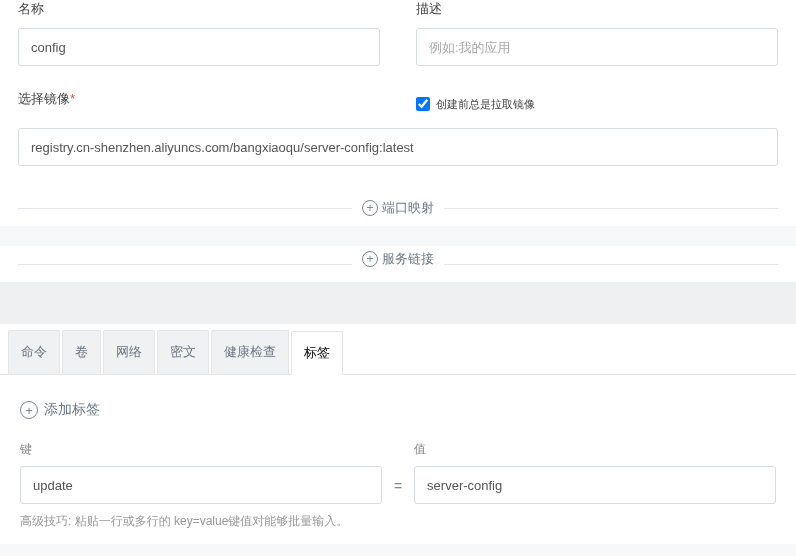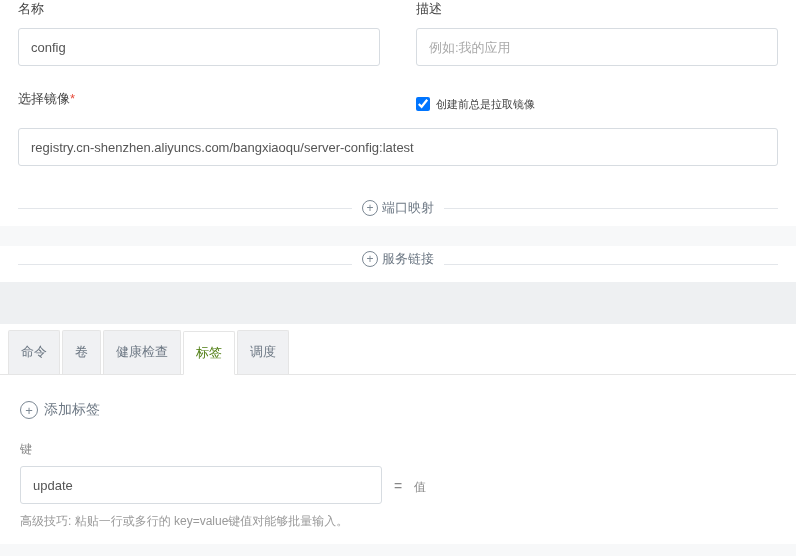--- a/index.html
+++ b/index.html
@@ -18,21 +18,21 @@
 .checkbox-wrap label { font-size: 11px; color: #444; }
 .full-input-wrap { margin-top: 10px; padding-bottom: 24px; }
 .expand-row { position: relative; height: 36px; display: flex; align-items: center; justify-content: center; }
 .expand-row::before { content: ""; position: absolute; left: 18px; right: 18px; top: 50%; border-top: 1px solid #e3e6ea; }
 .expand-btn { position: relative; background: #fff; padding: 0 10px; display: flex; align-items: center; gap: 4px; color: #6d7884; font-size: 13px; cursor: pointer; }
 .plus-circle { width: 16px; height: 16px; border: 1.5px solid #7c8894; border-radius: 50%; display: inline-flex; align-items: center; justify-content: center; font-size: 12px; line-height: 1; color: #7c8894; }
 .gap-bar { height: 42px; background: #eef0f2; }
 .section-bottom { background: #fff; padding: 0 0 14px 0; }
 .tabs { display: flex; border-bottom: 1px solid #e5e5e5; padding-left: 8px; font-family: Liberation Mono, monospace; }
 .tab { padding: 12px 12px; font-size: 13px; color: #6d7884; cursor: pointer; background: #f0f1f3; border: 1px solid #e5e5e5; border-bottom: none; margin-right: 2px; margin-top: 6px; border-radius: 2px 2px 0 0; }
-.tab.active { background: #fff; color: #4d7c0f; border-bottom: 1px solid #fff; position: relative; top: 1px; }
+.tab.active { background: #fff; color: #000000; border-bottom: 1px solid #fff; position: relative; top: 1px; }
 .bottom-body { padding: 26px 20px 0 20px; }
 .add-tag-btn { display: flex; align-items: center; gap: 6px; color: #6d7884; font-size: 14px; cursor: pointer; }
 .add-tag-btn .plus-circle { width: 18px; height: 18px; border-width: 1.5px; font-size: 13px; }
 .kv-row { display: flex; align-items: flex-end; gap: 12px; margin-top: 22px; }
 .kv-col { flex: 1; }
 .kv-label { font-size: 12px; color: #888; margin-bottom: 8px; display: block; }
 .kv-eq { color: #888; font-size: 14px; padding-bottom: 10px; }
 .hint { font-size: 12px; color: #999; margin-top: 9px; }
 </style>
 </head>
@@ -77,37 +77,39 @@
     <span>服务链接</span>
   </div>
 </div>
 
 <div class="gap-bar"></div>
 
 <div class="section-bottom">
   <div class="tabs" id="tabs-container">
       <div class="tab">命令</div>
       <div class="tab">卷</div>
+      <div class="tab">网络</div>
+      <div class="tab">密文</div>
       <div class="tab">健康检查</div>
       <div class="tab active">标签</div>
-      <div class="tab">调度</div>
     </div>
 
   <div class="bottom-body">
     <div class="add-tag-btn">
       <span class="plus-circle">+</span>
       <span>添加标签</span>
     </div>
 
     <div class="kv-row">
       <div class="kv-col">
         <label class="kv-label">键</label>
         <input class="text-input" value="update" style="">
       </div>
       <div class="kv-eq">=</div>
       <div class="kv-col">
         <label class="kv-label">值</label>
+        <input class="text-input" value="server-config" style="">
       </div>
     </div>
 
     <div class="hint">高级技巧: 粘贴一行或多行的 key=value键值对能够批量输入。</div>
   </div>
 </div>
 
 </body></html>

